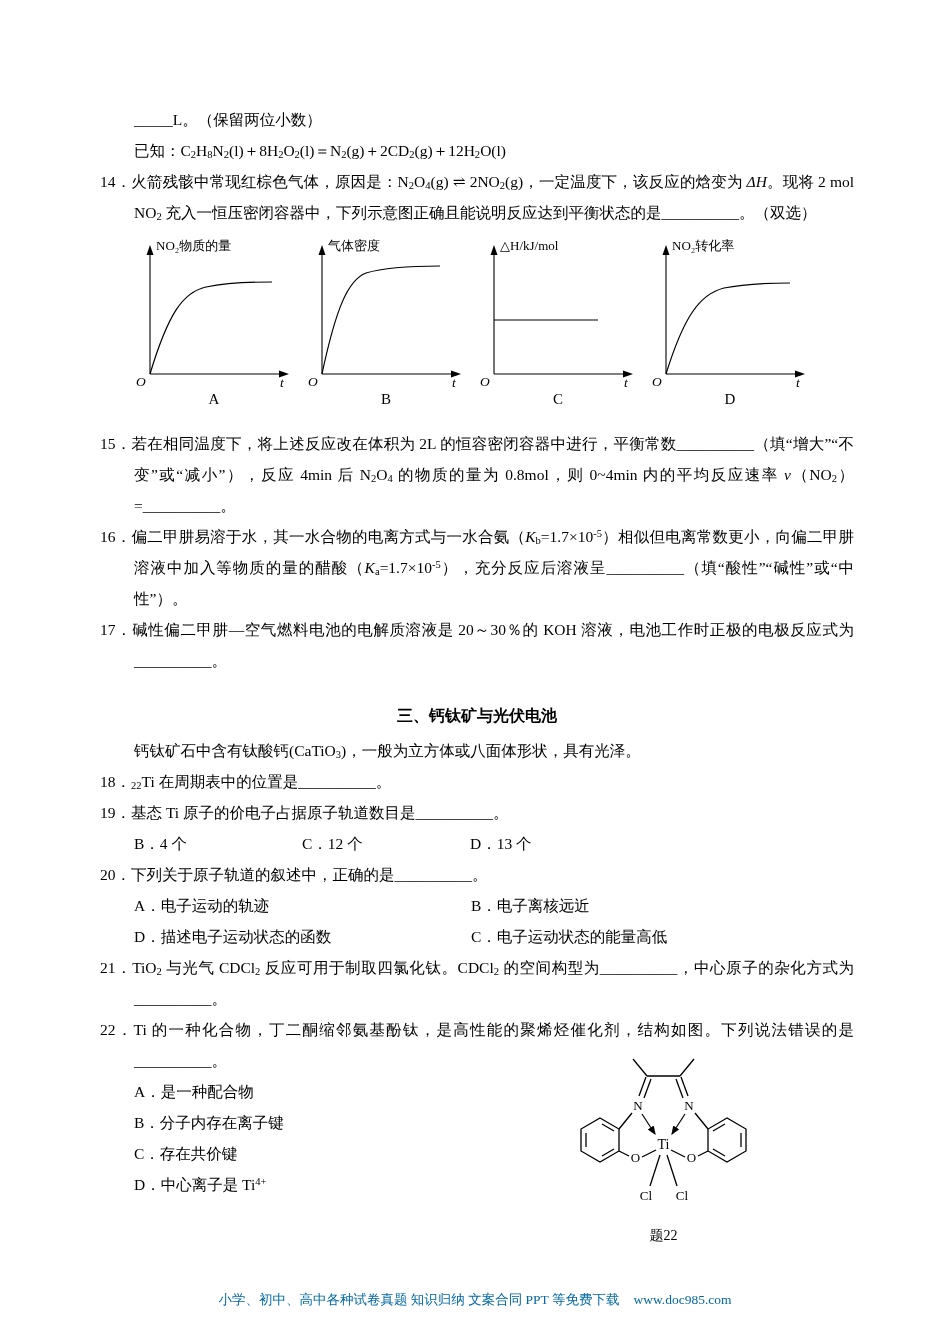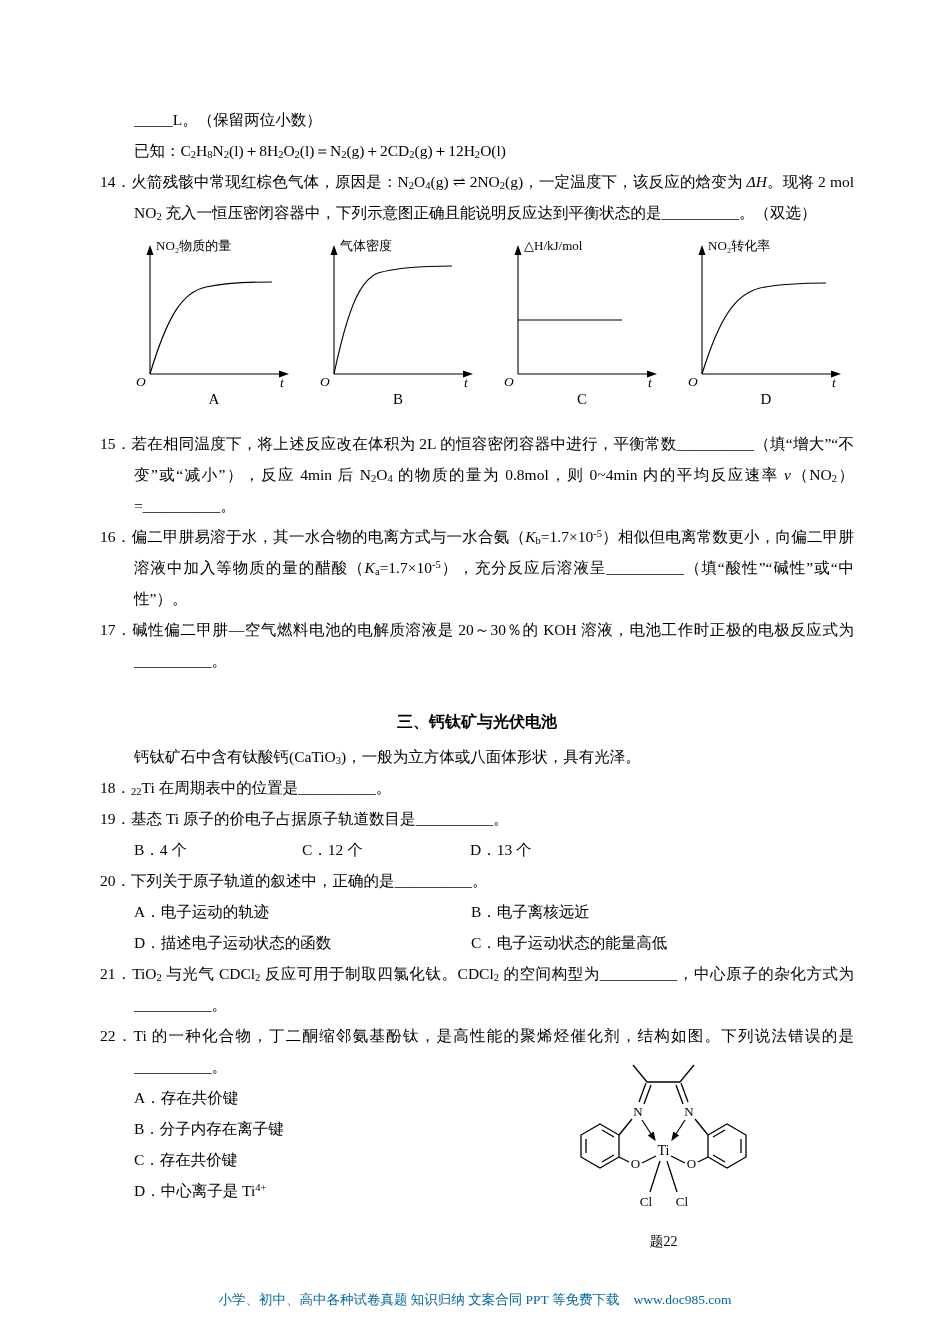--- a/index.html
+++ b/index.html
@@ -16,29 +16,29 @@
   .item { padding-left:34px; text-indent:-34px; }
   .opt-row { margin-left:34px; display:flex; }
   .opt-row .opt { display:inline-block; }
   .opt-w4 .opt { width:168px; }
   .opt-w2 .opt:first-child { width:337px; }
   sub { font-size:0.68em; vertical-align:-0.22em; line-height:0; }
   sup { font-size:0.68em; vertical-align:0.5em; line-height:0; }
   i { font-style:italic; }
 
   
-  .charts-row { display:flex; gap:12px; margin:8px 0 16px 28px; }
+  .charts-row { display:flex; gap:0; margin:8px 0 16px 28px; }
   .chart { width:172px; text-align:center; }
   .chart svg { display:block; }
   .ylab { font-size:13px; font-family:"Liberation Serif","DejaVu Serif",serif; }
   .axlab { font-size:13.5px; font-style:italic; font-family:"Liberation Serif","DejaVu Serif",serif; }
   .chart-letter { font-size:15px; margin-top:2px; line-height:18px; }
 
   
-  .section-title { text-align:center; font-weight:bold; font-size:16px; line-height:31px; margin-top:30px; }
+  .section-title { text-align:center; font-weight:bold; font-size:16px; line-height:31px; margin-top:24px; }
   .section-intro { margin-left:34px; line-height:31px; margin-top:4px; }
 
   .q15 { margin-top:20px; }
 
   
   .q22-wrap { position:relative; min-height:238px; }
   .q22-opts { max-width:420px; }
   .q22-figure { position:absolute; right:88px; top:36px; width:205px; text-align:center; }
   .fig-label { font-size:14px; line-height:20px; }
 
@@ -152,21 +152,21 @@
     <span class="opt">D．描述电子运动状态的函数</span>
     <span class="opt">C．电子运动状态的能量高低</span>
   </div>
 
   <div class="item"><span>21．</span><span>TiO<sub>2</sub> 与光气 CDCl<sub>2</sub> 反应可用于制取四氯化钛。CDCl<sub>2</sub> 的空间构型为__________，中心原子的杂化方式为__________。</span></div>
 
   <div class="q22-wrap">
     <div class="item"><span>22．</span><span>Ti 的一种化合物，丁二酮缩邻氨基酚钛，是高性能的聚烯烃催化剂，结构如图。下列说法错误的是__________。</span></div>
     <div class="q22-opts">
       <div class="opt-row">
-          <span class="opt">A．存在共价键</span>
+          <span class="opt">A．是一种配合物</span>
         </div>
       <div class="opt-row">
           <span class="opt">B．分子内存在离子键</span>
         </div>
       <div class="opt-row">
           <span class="opt">C．存在共价键</span>
         </div>
       <div class="opt-row">
           <span class="opt">D．中心离子是 Ti<sup>4+</sup></span>
         </div>

